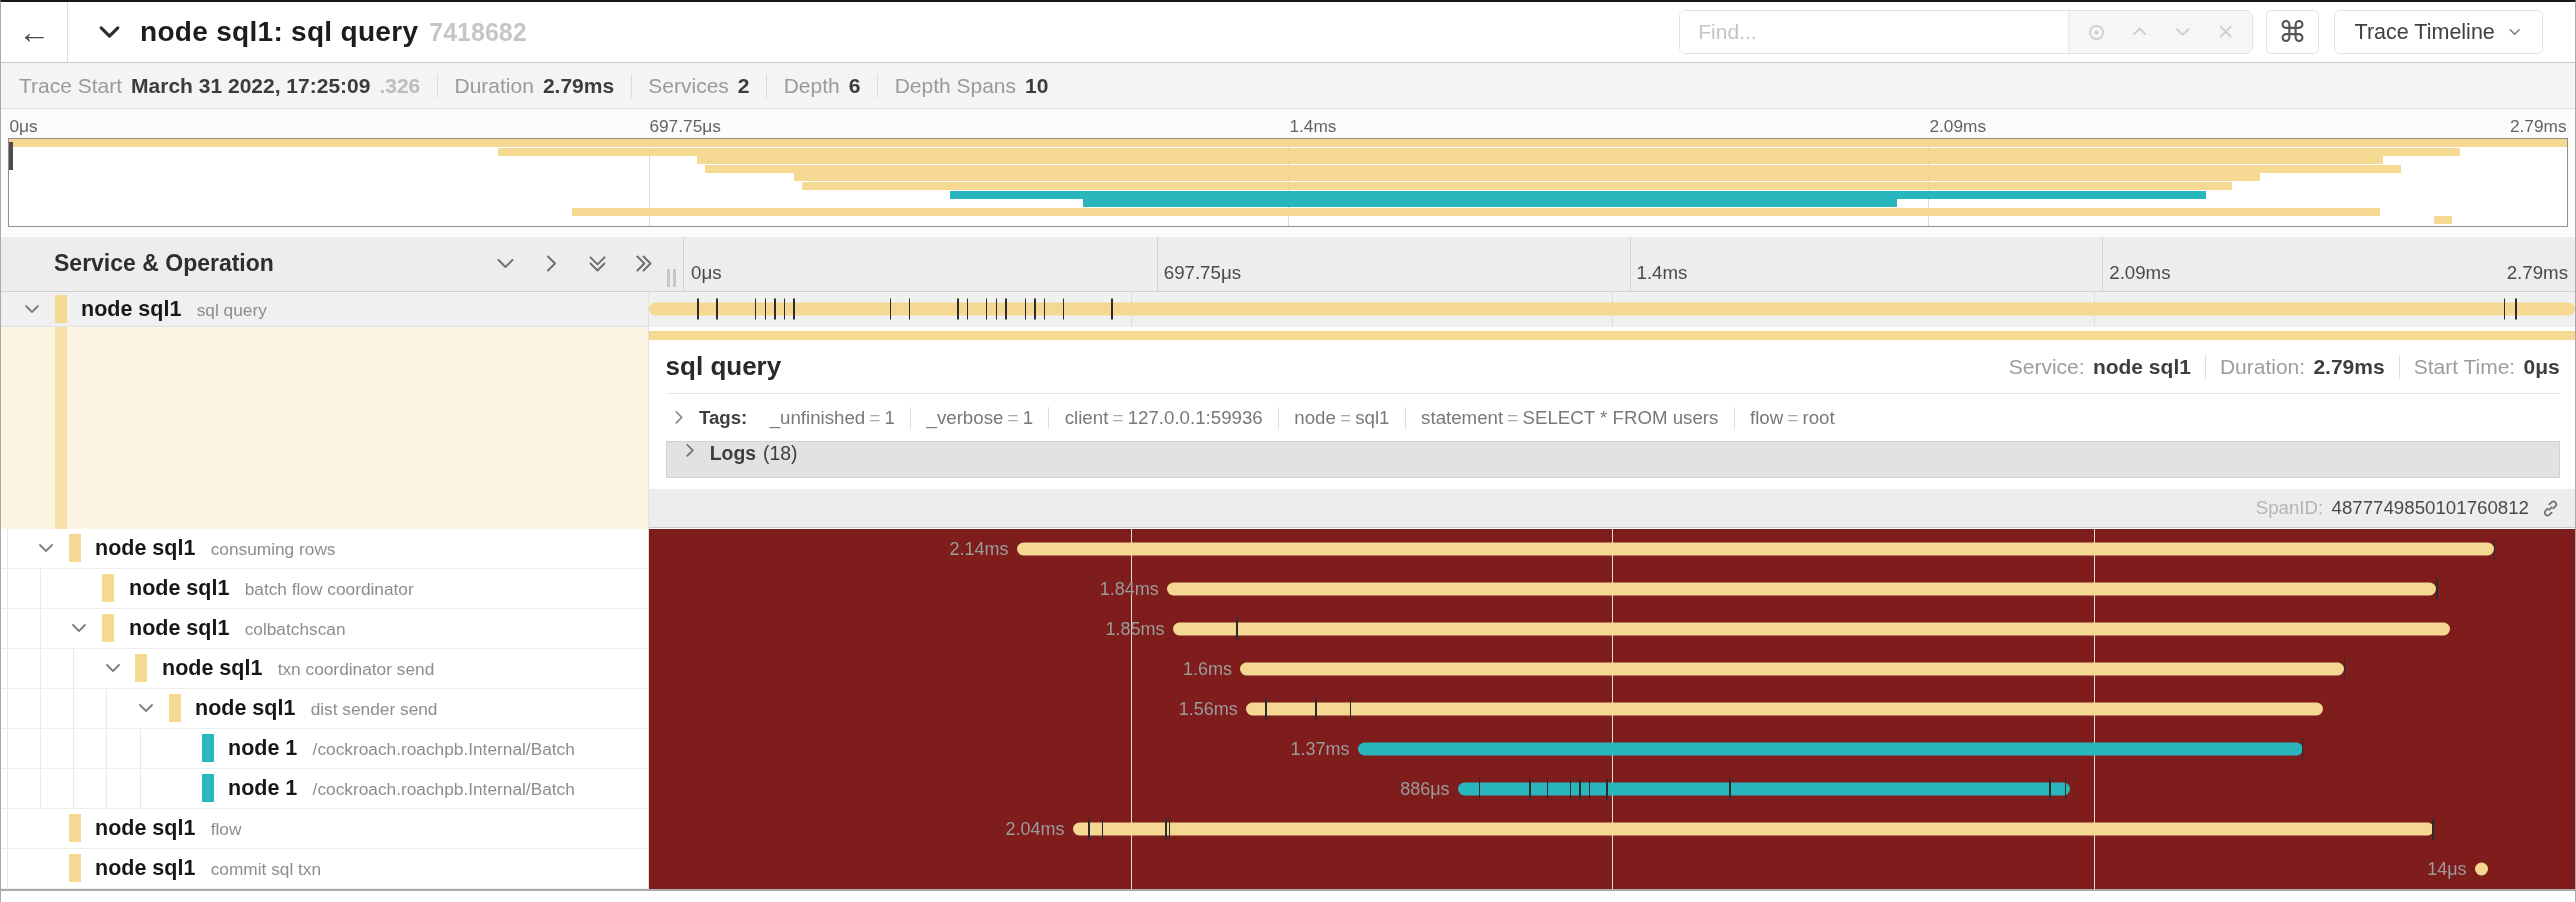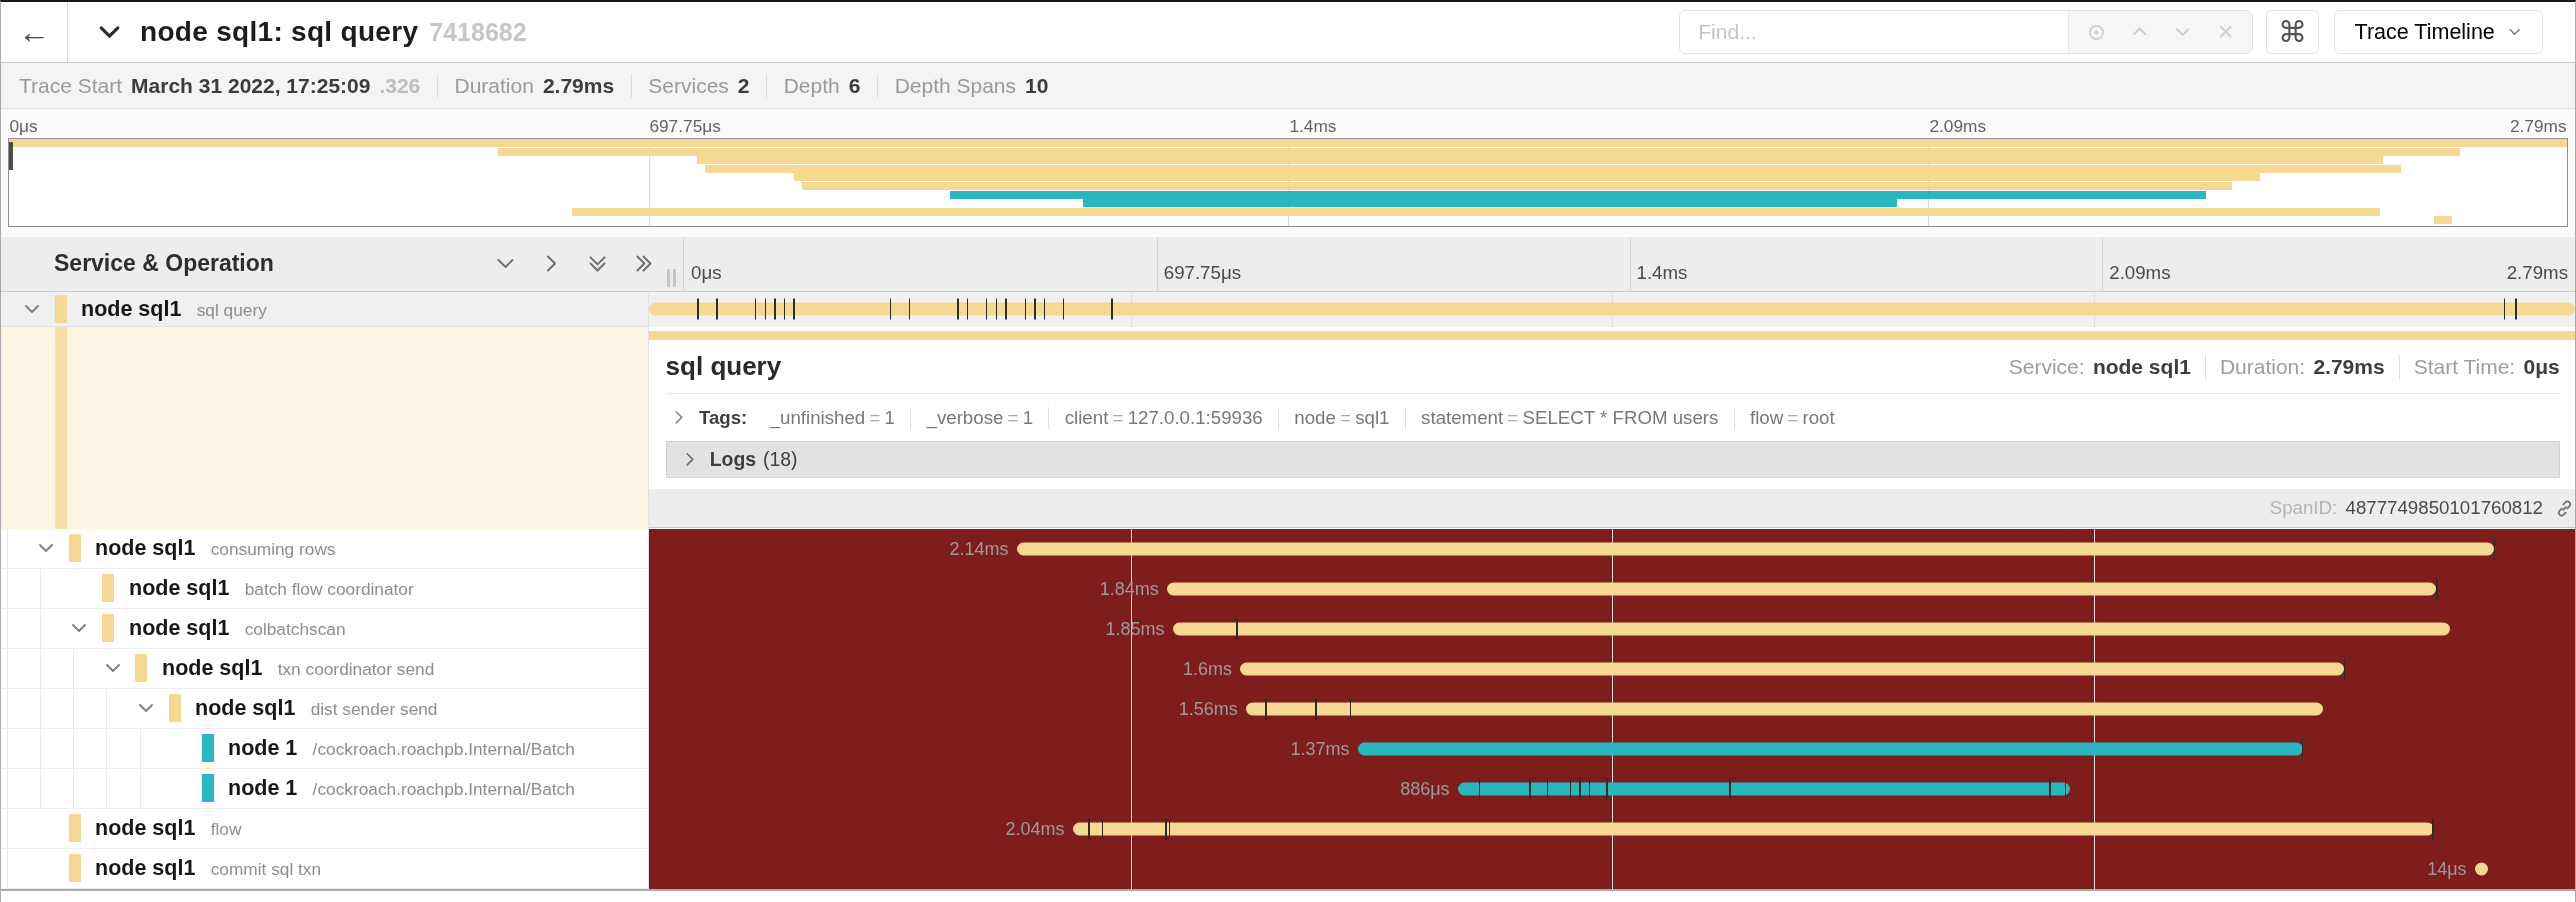--- a/index.html
+++ b/index.html
@@ -21,21 +21,21 @@
   .find-group { display:flex; height:44px; border:0.7px solid #e0e0e0; border-radius:7px; overflow:hidden; background:#fff; }
   .find-input { width:388px; border:none; outline:none; padding:0 18px; font-size:21px; color:#444;
     font-family:"Liberation Sans", sans-serif; }
   .find-input::placeholder { color:#c4c4c4; }
   .find-suffix { display:flex; align-items:center; background:#f6f6f6; border-left:0.7px solid #e8e8e8;
     padding:0 16.6px; gap:23.6px; color:#cfcfcf; }
   .find-suffix .sicon { display:flex; cursor:pointer; }
   .cmd-btn { width:53px; height:44px; margin-left:12.5px; border:0.7px solid #e0e0e0; border-radius:5.5px;
     display:flex; align-items:center; justify-content:center; font-size:29px; color:#555; background:#fff; cursor:pointer; }
   .view-btn { height:44px; margin-left:15.3px; border:0.7px solid #e0e0e0; border-radius:5.5px; background:#fff;
-    display:flex; align-items:center; gap:12.5px; padding:0 19.4px; font-size:21.5px; color:#000000; cursor:pointer; }
+    display:flex; align-items:center; gap:12.5px; padding:0 19.4px; font-size:21.5px; color:#404040; cursor:pointer; }
   .view-btn .vchev { color:#7a7a7a; display:flex; }
   
   .meta-bar { height:46px; background:#f4f4f4; border-bottom:0.7px solid #e3e3e3; display:flex; align-items:center;
     padding-left:18px; font-size:21px; }
   .meta-item { display:flex; align-items:baseline; padding:0 16.6px; border-left:0.7px solid #dcdcdc; gap:9px; }
   .meta-item:first-child { border-left:none; padding-left:0; }
   .meta-label { color:#9a9a9a; }
   .meta-value { color:#3c3c3c; font-weight:700; }
   .meta-suffix { color:#bdbdbd; font-weight:700; }
   
@@ -93,27 +93,27 @@
   .d-meta-item:first-child { border-left:none; }
   .d-meta-item:last-child { padding-right:0; }
   .d-meta .dlabel { color:#9d9d9d; }
   .d-meta .dvalue { color:#3e3e3e; font-weight:700; }
   .d-tags { display:flex; align-items:center; padding:12.5px 0 9.7px 4.2px; font-size:18.7px; cursor:pointer; }
   .d-tags .tchev { color:#8a8a8a; display:flex; margin-right:12.5px; }
   .tags-title { font-weight:700; color:#3e3e3e; margin-right:7px; }
   .tag-item { color:#787878; padding:0 15.3px; border-right:0.7px solid #ddd; white-space:nowrap; }
   .tag-item:last-child { border-right:none; }
   .tag-eq { color:#a9a9a9; padding:0 4.2px; }
-  .d-logs { background:#e2e2e2; border:0.7px solid #d2d2d2; height:37px; display:flex; align-items:center;
+  .d-logs { background:#e2e2e2; border:0.7px solid #d2d2d2; height:37px; display:flex; align-items:flex-start;
     padding:0 14px; font-size:19.4px; margin-top:2.8px; cursor:pointer; }
   .d-logs .lchev { color:#6f6f6f; display:flex; margin-right:12.5px; }
   .logs-title { font-weight:700; color:#3e3e3e; }
   .logs-count { color:#3e3e3e; margin-left:7px; }
   .d-spanid { background:#ededed; border-bottom:0.7px solid #c9c9c9; height:39px; margin-top:11px;
-    display:flex; align-items:center; justify-content:flex-end; padding-right:0; font-size:18.7px; }
+    display:flex; align-items:center; justify-content:flex-end; padding-right:14px; font-size:18.7px; }
   .spanid-label { color:#b4b4b4; }
   .spanid-value { color:#4a4a4a; margin-left:8.3px; }
   .link-icon { color:#6f6f6f; display:flex; margin-left:11px; cursor:pointer; }
 </style>
 </head>
 <body>
 
 <div class="app">
 
   <div class="topbar">

